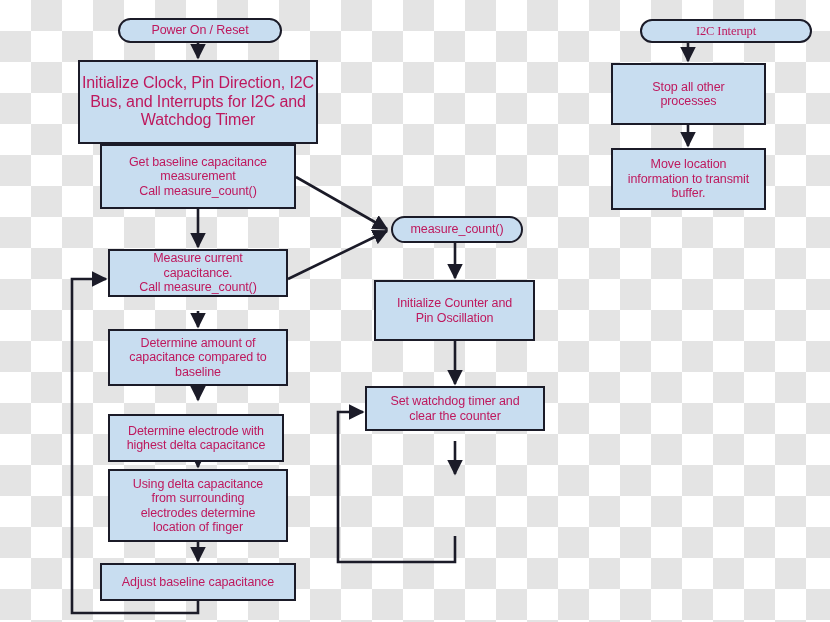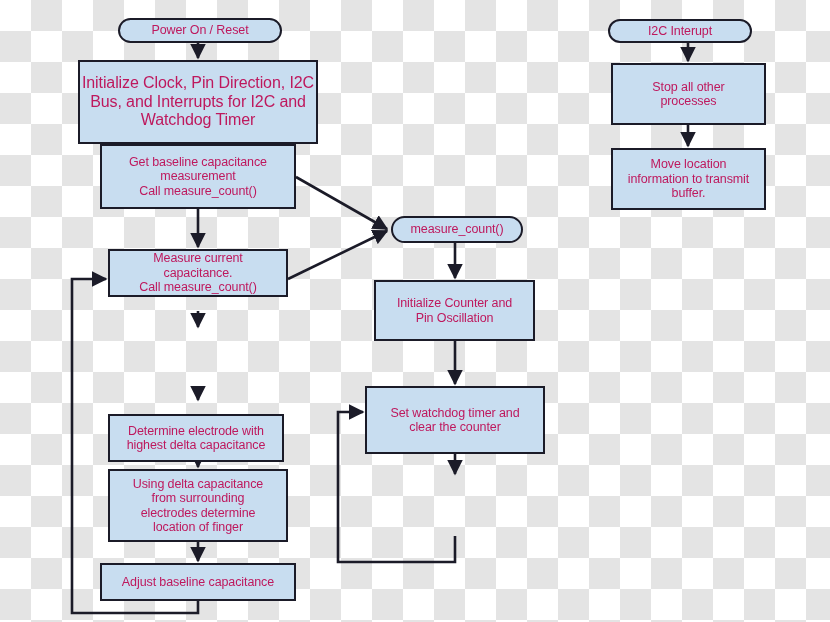--- a/index.html
+++ b/index.html
@@ -98,41 +98,44 @@
 Watchdog Timer</div>
 
   <div class="node process" style="left:100px; top:144px; width:196px; height:65px; font-size:12.5px;">Get baseline capacitance
 measurement
 Call measure_count()</div>
 
   <div class="node process" style="left:108px; top:249px; width:180px; height:48px; font-size:12.5px;">Measure current
 capacitance.
 Call measure_count()</div>
 
+  <div class="node process" style="left:108px; top:329px; width:180px; height:57px; font-size:12.5px;">Determine amount of
+capacitance compared to
+baseline</div>
 
   <div class="node process" style="left:108px; top:414px; width:176px; height:48px; font-size:12.5px;">Determine electrode with
 highest delta capacitance</div>
 
   <div class="node process" style="left:108px; top:469px; width:180px; height:73px; font-size:12.5px;">Using delta capacitance
 from surrounding
 electrodes determine
 location of finger</div>
 
   <div class="node process" style="left:100px; top:563px; width:196px; height:38px; font-size:12.5px;">Adjust baseline capacitance</div>
 
   <div class="node terminator" style="left:391px; top:216px; width:132px; height:27px; font-size:12.5px;">measure_count()</div>
 
   <div class="node process" style="left:374px; top:280px; width:161px; height:61px; font-size:12.5px;">Initialize Counter and
 Pin Oscillation</div>
 
-  <div class="node process" style="left:365px; top:386px; width:180px; height:68px; font-size:12.5px;">Set watchdog timer and
+  <div class="node process" style="left:365px; top:386px; width:180px; height:45px; font-size:12.5px;">Set watchdog timer and
 clear the counter</div>
 
 
-  <div class="node terminator" style="left:608px; top:19px; width:144px; height:24px; font-size:12.5px;">I2C Interupt</div>
+  <div class="node terminator" style="left:640px; top:19px; width:172px; height:24px; font-size:12.5px;font-family:Liberation Serif, serif;">I2C Interupt</div>
 
   <div class="node process" style="left:611px; top:63px; width:155px; height:62px; font-size:12.5px;">Stop all other
 processes</div>
 
   <div class="node process" style="left:611px; top:148px; width:155px; height:62px; font-size:12.5px;">Move location
 information to transmit
 buffer.</div>
 
 </div>
 

